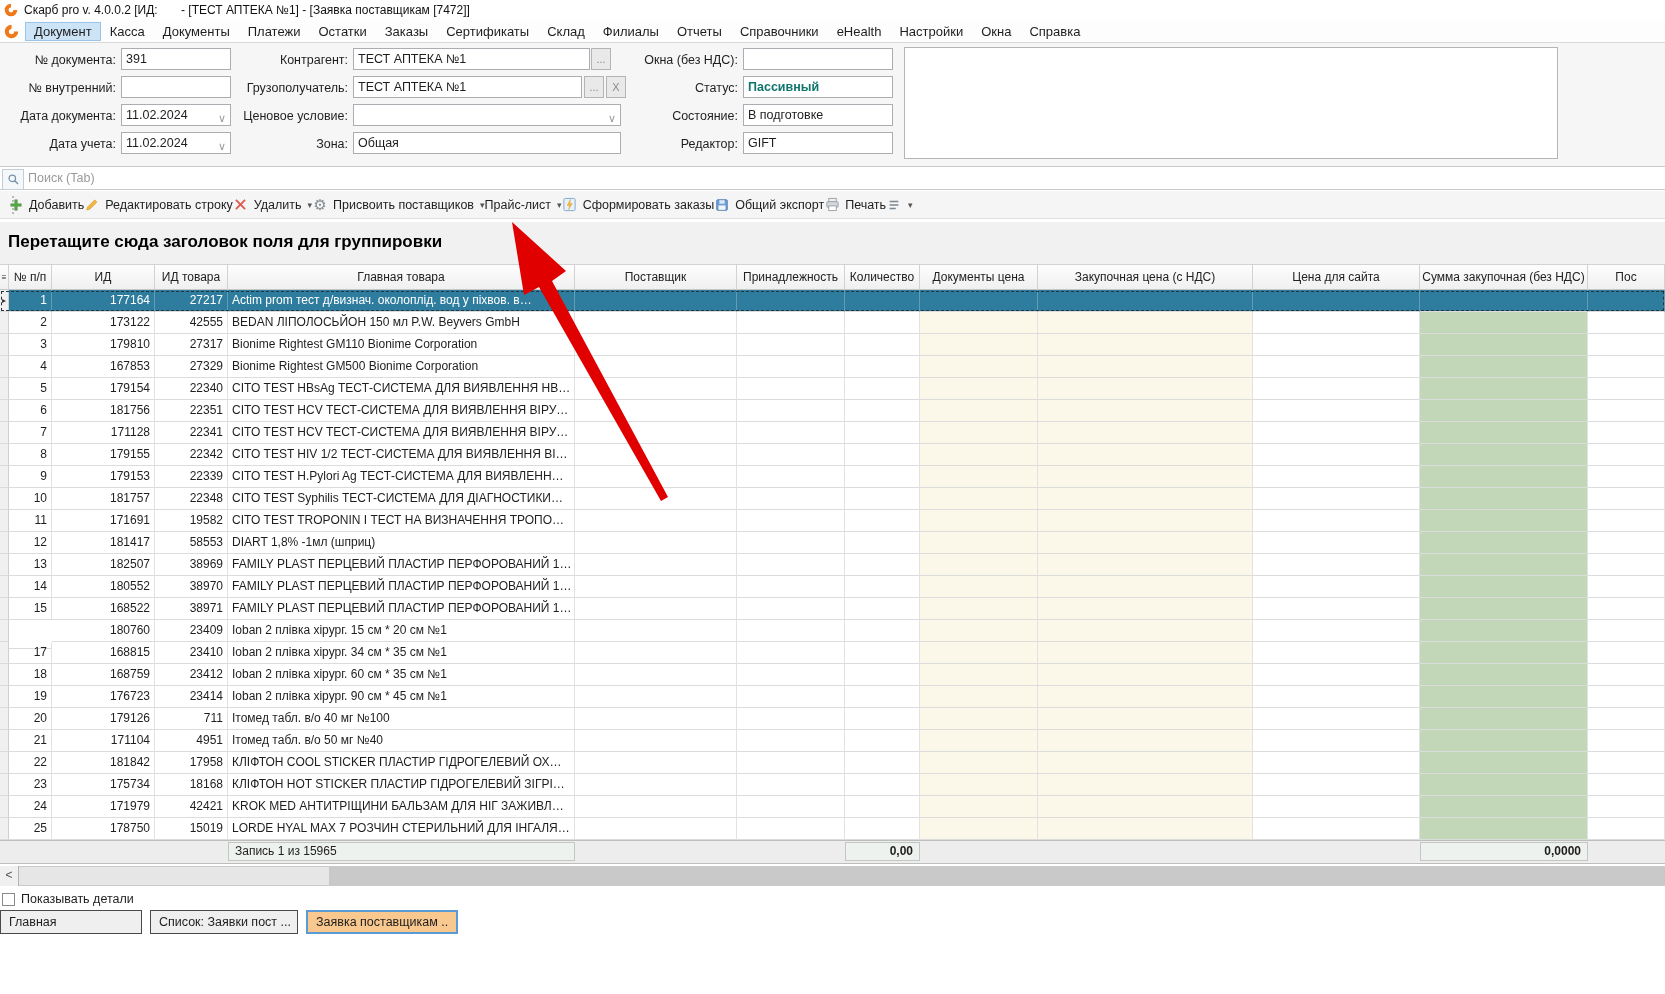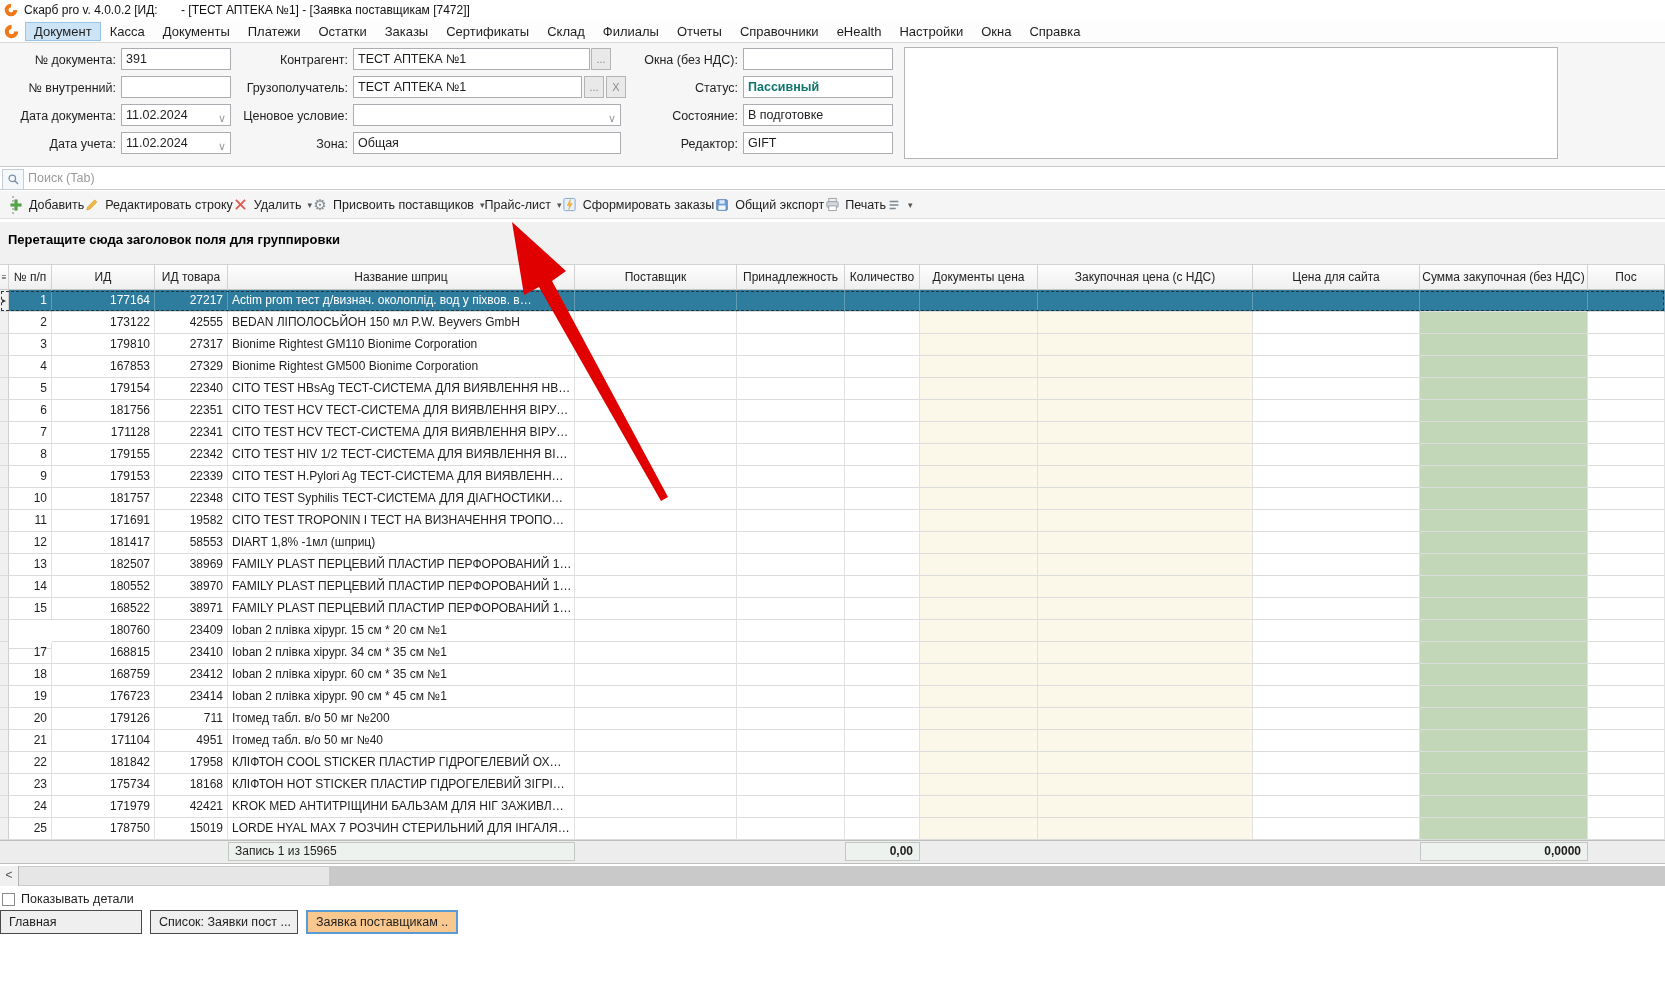--- a/index.html
+++ b/index.html
@@ -38,21 +38,21 @@
   .toolbar{left:0;top:191px;width:1665px;height:28px;background:#f5f5f5;border-bottom:1px solid #dedede;
            display:flex;align-items:center;padding-left:12px;}
   .toolbar::before{content:"";border-left:2px dotted #b9b9b9;height:18px;margin-right:-6px;}
   .tbtn{display:flex;align-items:center;gap:5px;font-size:12.5px;color:#1e1e1e;cursor:default;}
   .tbtn .ticon{width:16px;height:16px;display:inline-flex;align-items:center;justify-content:center;}
   .tbtn .caret{font-size:9px;color:#555;margin-left:1px;}
   .gear-char{font-size:15px;color:#858b91;line-height:16px;}
 
   
   .grouppanel{left:0;top:222px;width:1665px;height:42px;background:#f1f1f1;}
-  .group-hint{position:absolute;left:8px;top:10px;font-weight:bold;font-size:13px;color:#000;}
+  .group-hint{position:absolute;left:8px;top:10px;font-weight:bold;font-size:17px;color:#000;}
 
   
   .grid{left:0;top:264px;width:1665px;height:602px;background:#fff;font-size:12px;}
   .hrow{display:flex;height:26px;}
   .hcell{box-sizing:border-box;background:linear-gradient(#fdfdfd,#f0f0f0);border-right:1px solid #d2d2d2;
          border-bottom:1px solid #c6c6c6;border-top:1px solid #d2d2d2;
          display:flex;align-items:center;justify-content:center;color:#222;overflow:hidden;white-space:nowrap;}
   .grow{display:flex;height:22px;}
   .gcell{box-sizing:border-box;border-right:1px solid #e2e2e2;border-bottom:1px solid #dcdcdc;
          padding:0 4px;line-height:21px;overflow:hidden;white-space:nowrap;}
@@ -259,21 +259,21 @@
 <div class="abs grouppanel">
   <div class="group-hint">Перетащите сюда заголовок поля для группировки</div>
 </div>
 
 <div class="abs grid" id="grid">
     <div class="hrow">
       <div class="hcell" style="width: 9px; font-size: 8px;">≡</div>
       <div class="hcell" style="width: 43px;">№ п/п</div>
       <div class="hcell" style="width: 103px;">ИД</div>
       <div class="hcell" style="width: 73px;">ИД товара</div>
-      <div class="hcell" style="width: 347px;">Название шприц</div>
+      <div class="hcell" style="width: 347px;">Главная товара</div>
       <div class="hcell" style="width: 162px;">Поставщик</div>
       <div class="hcell" style="width: 108px;">Принадлежность</div>
       <div class="hcell" style="width: 75px;">Количество</div>
       <div class="hcell" style="width: 118px;">Документы цена</div>
       <div class="hcell" style="width: 215px;">Закупочная цена (с НДС)</div>
       <div class="hcell" style="width: 167px;">Цена для сайта</div>
       <div class="hcell" style="width: 168px;">Сумма закупочная (без НДС)</div>
       <div class="hcell" style="width: 77px;">Пос</div>
     </div>
     <div class="grow sel">
@@ -559,21 +559,21 @@
       <div class="gcell cream" style="width: 215px;"></div>
       <div class="gcell" style="width: 167px;"></div>
       <div class="gcell green" style="width: 168px;"></div>
       <div class="gcell" style="width: 77px;"></div>
     </div>
     <div class="grow">
       <div class="ind"></div>
       <div class="gcell r" style="width: 43px;">20</div>
       <div class="gcell r" style="width: 103px;">179126</div>
       <div class="gcell r" style="width: 73px;">711</div>
-      <div class="gcell" style="width: 347px;">Ітомед табл. в/о 50 мг №200</div>
+      <div class="gcell" style="width: 347px;">Ітомед табл. в/о 40 мг №100</div>
       <div class="gcell" style="width: 162px;"></div>
       <div class="gcell" style="width: 108px;"></div>
       <div class="gcell" style="width: 75px;"></div>
       <div class="gcell cream" style="width: 118px;"></div>
       <div class="gcell cream" style="width: 215px;"></div>
       <div class="gcell" style="width: 167px;"></div>
       <div class="gcell green" style="width: 168px;"></div>
       <div class="gcell" style="width: 77px;"></div>
     </div>
     <div class="grow">

